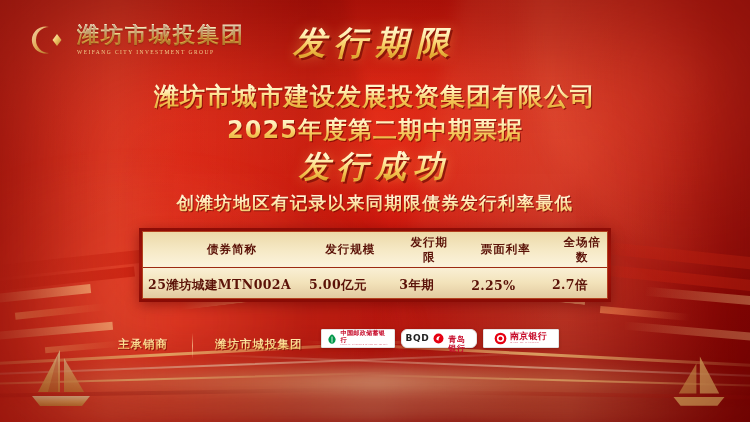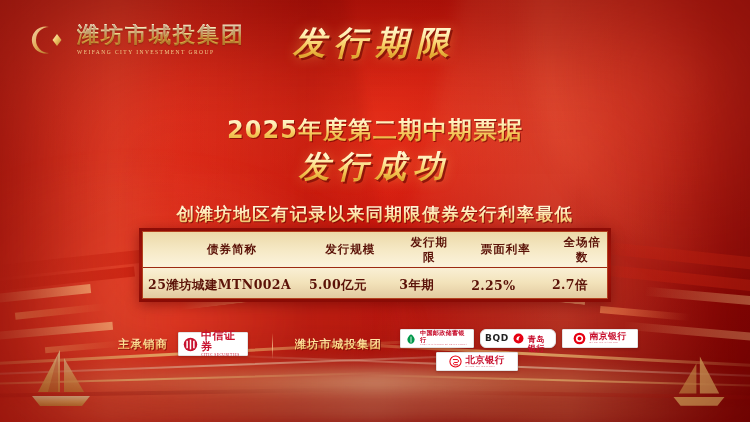--- a/index.html
+++ b/index.html
@@ -76,21 +76,21 @@
   .h-issue{top:114px;font-family:"DejaVu Sans","Liberation Sans",sans-serif;
     font-size:24px;font-weight:bold;letter-spacing:1px;
     background:linear-gradient(180deg,#fffae2 0%,#ffeeb2 34%,#f6c95c 60%,#e3ab37 88%,#ffe9ab 100%);
     -webkit-background-clip:text;background-clip:text;color:transparent;
     filter:drop-shadow(1.5px 1.5px 0 rgba(125,10,4,0.8));}
   .h-success{top:146px;font-family:"DejaVu Sans","Liberation Sans",sans-serif;
     font-size:31px;font-weight:bold;font-style:italic;letter-spacing:7px;
     background:linear-gradient(180deg,#fffbe8 0%,#ffefb4 32%,#f8cd60 58%,#e2a62f 80%,#ffe4a0 100%);
     -webkit-background-clip:text;background-clip:text;color:transparent;
     filter:drop-shadow(2px 2px 0 rgba(120,12,4,0.75)) drop-shadow(0 0 6px rgba(255,190,90,0.3));}
-  .h-sub{top:202px;font-family:"DejaVu Sans","Liberation Sans",sans-serif;
+  .h-sub{top:191px;font-family:"DejaVu Sans","Liberation Sans",sans-serif;
     font-size:17.5px;font-weight:bold;letter-spacing:1.4px;
     background:linear-gradient(180deg,#fffbe8 0%,#ffeec0 40%,#f9d684 70%,#efc463 100%);
     -webkit-background-clip:text;background-clip:text;color:transparent;
     filter:drop-shadow(1px 1px 0 rgba(120,10,4,0.75));}
 
   
   .table-wrap{position:absolute;left:139px;top:228px;width:472px;height:74px;
     background:linear-gradient(180deg,#8d0c06 0%,#a5130a 50%,#8a0b05 100%);
     padding:3px;box-sizing:border-box;
     box-shadow:0 3px 12px rgba(70,2,2,0.45);}
@@ -196,20 +196,21 @@
         <path d="M33 16 L37.5 22 L33 28 L28.5 22 Z" fill="url(#gold1)"></path>
       </svg>
     </div>
     <div class="logo-text">
       <div class="logo-cn">潍坊市城投集团</div>
       <div class="logo-en">WEIFANG CITY INVESTMENT GROUP</div>
     </div>
   </div>
 
   <div class="head h-celebrate">发行期限</div>
+  <div class="head h-company">潍坊市城市建设发展投资集团有限公司</div>
   <div class="head h-issue">2025年度第二期中期票据</div>
   <div class="head h-success">发行成功</div>
   <div class="head h-sub">创潍坊地区有记录以来同期限债券发行利率最低</div>
 
   <div class="table-wrap">
     <div class="table-inner">
       <table>
         <colgroup>
             <col class="col-1">
             <col class="col-2">
@@ -236,34 +237,20 @@
           </tr>
         </tbody>
       </table>
     </div>
   </div>
 
   <div class="uw">
     <div class="uw-row">
       <div class="uw-label">主承销商</div>
 
-      <div class="logo-card" style="width:86px;height:24px;margin-top:2px;">
-        <span class="mark">
-          <svg width="15" height="15" viewBox="0 0 20 20">
-            <circle cx="10" cy="10" r="9" fill="#c8102e"></circle>
-            <rect x="4.5" y="5" width="2" height="10" fill="#fff"></rect>
-            <rect x="9" y="3.5" width="2" height="13" fill="#fff"></rect>
-            <rect x="13.5" y="5" width="2" height="10" fill="#fff"></rect>
-          </svg>
-        </span>
-        <span class="lc-txt">
-          <span class="lc-cn" style="font-size:11px;letter-spacing:0.5px;">中信证券</span>
-          <span class="lc-en" style="font-size:3.6px;letter-spacing:0.5px;margin-top:1.5px;">CITIC SECURITIES</span>
-        </span>
-      </div>
 
       <div class="uw-sep" style="margin-left:14px;margin-right:12px;margin-top:3px;"></div>
 
       <div class="uw-label">潍坊市城投集团</div>
 
       <div class="bank-grid" style="margin-left:8px;margin-top:-1px;">
         <div class="bank-line">
 
           <div class="logo-card" style="width:74px;height:19px;">
             <span class="mark">
@@ -299,30 +286,18 @@
             </span>
             <span class="lc-txt">
               <span class="lc-cn" style="font-size:9px;letter-spacing:0.3px;">南京银行</span>
               <span class="lc-en" style="font-size:2.6px;letter-spacing:0.4px;margin-top:1.5px;">BANK OF NANJING</span>
             </span>
           </div>
         </div>
 
         <div class="bank-line" style="margin-left:36px;">
 
-          <div class="logo-card" style="width:82px;height:19px;">
-            <span class="mark">
-              <svg width="13" height="13" viewBox="0 0 20 20">
-                <circle cx="10" cy="10" r="8.6" fill="none" stroke="#e60012" stroke-width="1.6"></circle>
-                <path d="M6 7 H13 A2.4 2.4 0 0 1 13 11.5 H8 A2 2 0 0 0 8 15 H14" fill="none" stroke="#e60012" stroke-width="1.5"></path>
-              </svg>
-            </span>
-            <span class="lc-txt">
-              <span class="lc-cn" style="font-size:9.5px;letter-spacing:0.3px;">北京银行</span>
-              <span class="lc-en" style="font-size:2.8px;letter-spacing:0.4px;margin-top:1.5px;">BANK OF BEIJING</span>
-            </span>
-          </div>
         </div>
       </div>
     </div>
   </div>
 
 </div>
 
 </body></html>

